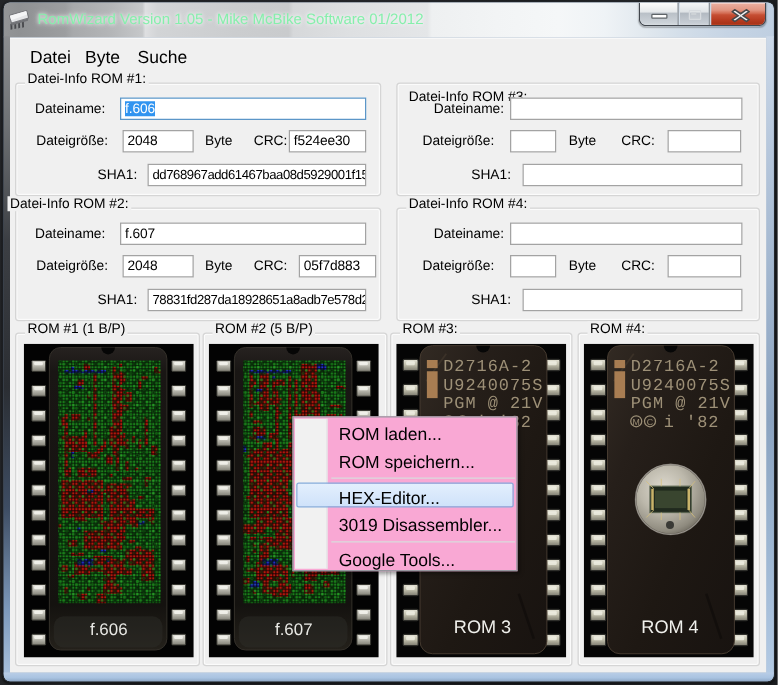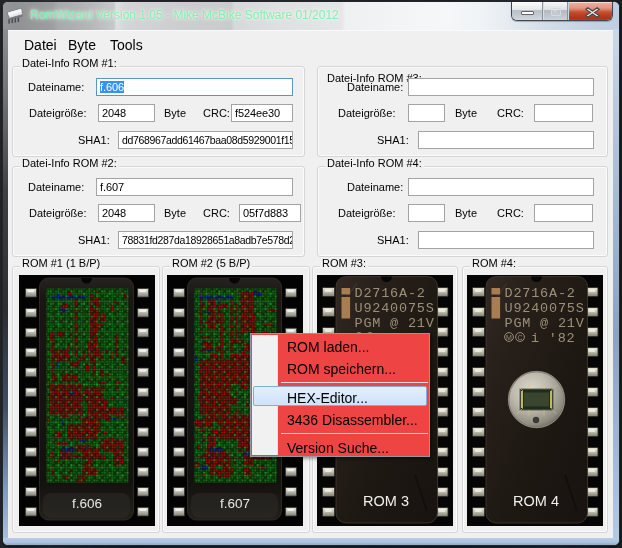--- a/index.html
+++ b/index.html
@@ -58,25 +58,25 @@
 <div style="position:absolute;left:39px;top:5.5px;width:10px;height:8px;border:1.4px solid #d7dbdf;border-radius:1px;background:rgba(255,255,255,.15)">
       <div style="position:absolute;left:1px;top:1px;width:4px;height:2.6px;border:1px solid #cdd2d6"></div>
     </div>
 <svg style="position:absolute;left:72.5px;top:5px" width="15" height="11" viewBox="0 0 15 11">
       <path d="M2.8 0.7 L7.5 4 L12.2 0.7 L14.2 2.4 L9.5 5.5 L14.2 8.6 L12.2 10.3 L7.5 7 L2.8 10.3 L0.8 8.6 L5.5 5.5 L0.8 2.4 z" fill="#eef0f2" stroke="#48484a" stroke-width="1.25"></path>
     </svg>
 </div>
 
 <div class="mi" style="left:24px;top:37px">Datei</div>
 <div class="mi" style="left:68px;top:37px">Byte</div>
-<div class="mi" style="left:110px;top:37px">Tools</div>
+<div class="mi" style="left:110px;top:37px">Suche</div>
 <div class="grp" style="left:12px;top:66px;width:293px;height:91px"></div>
 <div class="gl" style="left:20px;top:57px">Datei-Info ROM #1:</div>
 <div class="grp" style="left:12px;top:166px;width:293px;height:91px"></div>
-<div class="gl" style="left:20px;top:157px">Datei-Info ROM #2:</div>
+<div class="gl" style="left:6px;top:157px">Datei-Info ROM #2:</div>
 <div class="grp" style="left:317px;top:66px;width:291px;height:91px"></div>
 <div class="gl" style="left:325px;top:72px">Datei-Info ROM #3:</div>
 <div class="grp" style="left:317px;top:166px;width:291px;height:91px"></div>
 <div class="gl" style="left:325px;top:157px">Datei-Info ROM #4:</div>
 <div class="lab" style="left:28px;top:81px;">Dateiname:</div>
 <div class="inp" style="left:96px;top:78px;width:197px;height:18px;border-color:#5b96c8"><span style="background:#3194f0;color:#fff">f.606</span></div>
 <div class="lab" style="left:29px;top:107px;">Dateigröße:</div>
 <div class="inp" style="left:98px;top:104px;width:57px;height:18px"><span class="inp-t">2048</span></div>
 <div class="lab" style="left:164px;top:107px;">Byte</div>
 <div class="lab" style="left:203px;top:107px;">CRC:</div>
@@ -764,23 +764,23 @@
         <path d="M84 116 L89 110"></path>
         <path d="M84 133 L89 139"></path>
         <path d="M62 114 L62 108"></path>
         <path d="M77 114 L77 108"></path>
         <path d="M62 135 L62 141"></path>
         <path d="M77 135 L77 141"></path>
       </g>
       <circle cx="69" cy="145" r="3.2" fill="#3a3a36"></circle>
       <text x="69" y="231" font-family="Liberation Sans, sans-serif" font-size="14.5" fill="#f0f0ec" text-anchor="middle">ROM 4</text>
     </svg></div>
-<div style="position:absolute;left:250px;top:333px;width:180px;height:124px;background:#ef4444;border:1px solid #97979f;box-shadow:2px 2px 3px rgba(0,0,0,.35)">
+<div style="position:absolute;left:234px;top:333px;width:180px;height:124px;background:#f9a8d4;border:1px solid #97979f;box-shadow:2px 2px 3px rgba(0,0,0,.35)">
 <div style="position:absolute;left:1px;top:1px;width:26px;height:120px;background:#f1f1f1;border-right:1px solid #e4e4e6"></div>
 <div class="mi" style="left:36px;top:338px;position:absolute;left:36px;top:5px">ROM laden...</div>
 <div class="mi" style="position:absolute;left:36px;top:26.5px">ROM speichern...</div>
 <div style="position:absolute;left:30px;top:47.5px;width:147px;height:1px;background:#d9dadb"></div>
 <div style="position:absolute;left:2px;top:51.5px;width:174px;height:20px;border:1px solid #84acdd;border-radius:2px;background:linear-gradient(180deg,#e3effd 0,#cfe2fa 100%)"></div>
 <div class="mi" style="position:absolute;left:36px;top:55.5px">HEX-Editor...</div>
-<div class="mi" style="position:absolute;left:36px;top:78px">3436 Disassembler...</div>
+<div class="mi" style="position:absolute;left:36px;top:78px">3019 Disassembler...</div>
 <div style="position:absolute;left:30px;top:98.5px;width:147px;height:1px;background:#d9dadb"></div>
-<div class="mi" style="position:absolute;left:36px;top:105.5px">Version Suche...</div>
+<div class="mi" style="position:absolute;left:36px;top:105.5px">Google Tools...</div>
 </div>
 
 </body></html>

